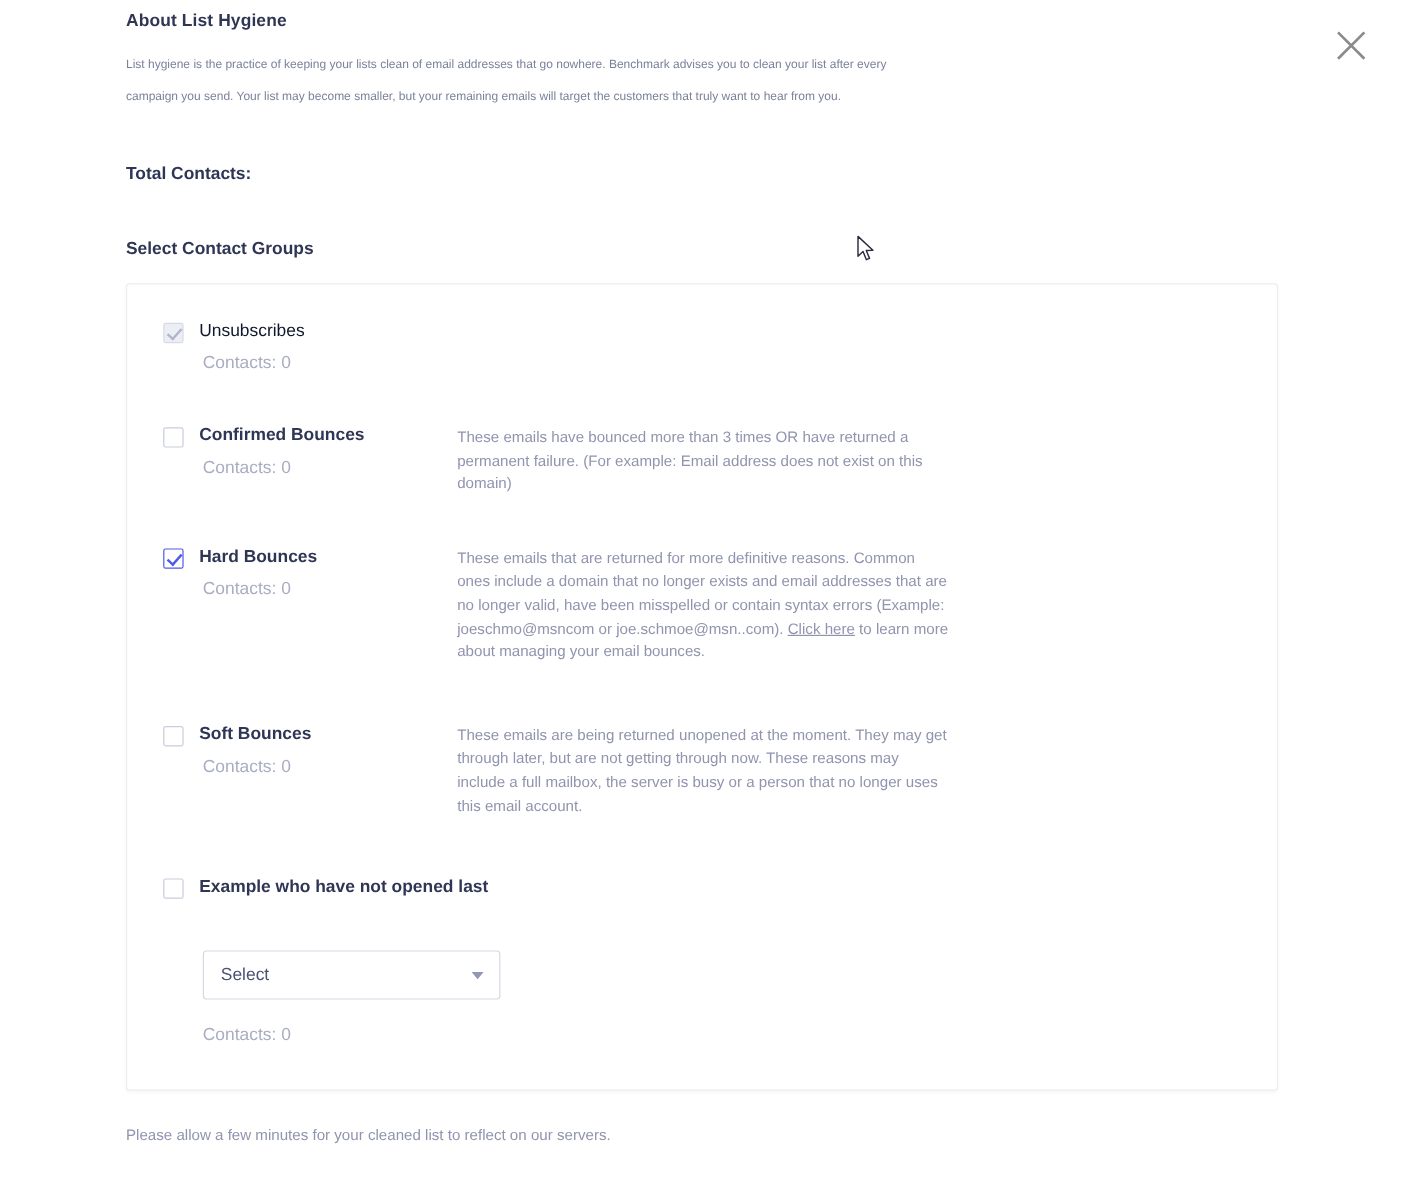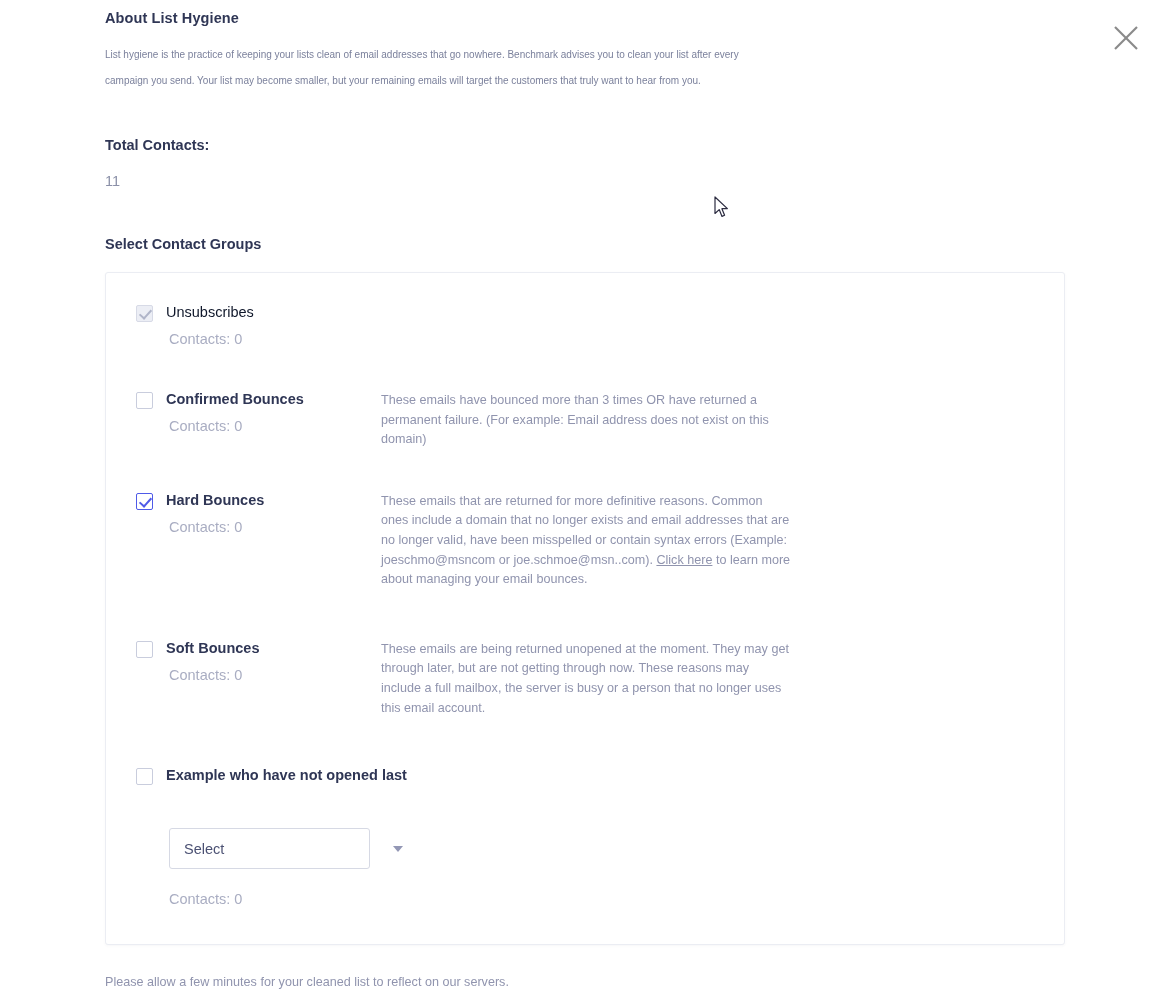--- a/index.html
+++ b/index.html
@@ -194,21 +194,21 @@
   .row-noopen    { padding-top: 37px; }
 
   
   .select-wrap {
     margin-top: 18px;
     margin-left: 3px;
     position: relative;
     width: 250px;
   }
   .select-box {
-    width: 201px;
+    width: 248px;
     height: 41px;
     border: 1px solid #d6d9e4;
     border-radius: 3px;
     background: #fff;
     display: flex;
     align-items: center;
     padding: 0 14px;
     font-size: 14.5px;
     color: #4b5173;
     cursor: pointer;
@@ -262,21 +262,20 @@
     </svg>
   </button>
 
   <div class="content">
 
     <h2 class="section-title">About List Hygiene</h2>
     <p class="intro">List hygiene is the practice of keeping your lists clean of email addresses that go nowhere. Benchmark advises you to clean your list after every campaign you send. Your list may become smaller, but your remaining emails will target the customers that truly want to hear from you.</p>
 
     <div class="total-block">
       <p class="total-label">Total Contacts:</p>
-      <p class="total-value">11</p>
     </div>
 
     <h3 class="groups-title">Select Contact Groups</h3>
 
     <div class="panel">
 
       <div class="grow row-unsub">
         <div class="cb-col">
           <span class="cb disabled"></span>
         </div>

